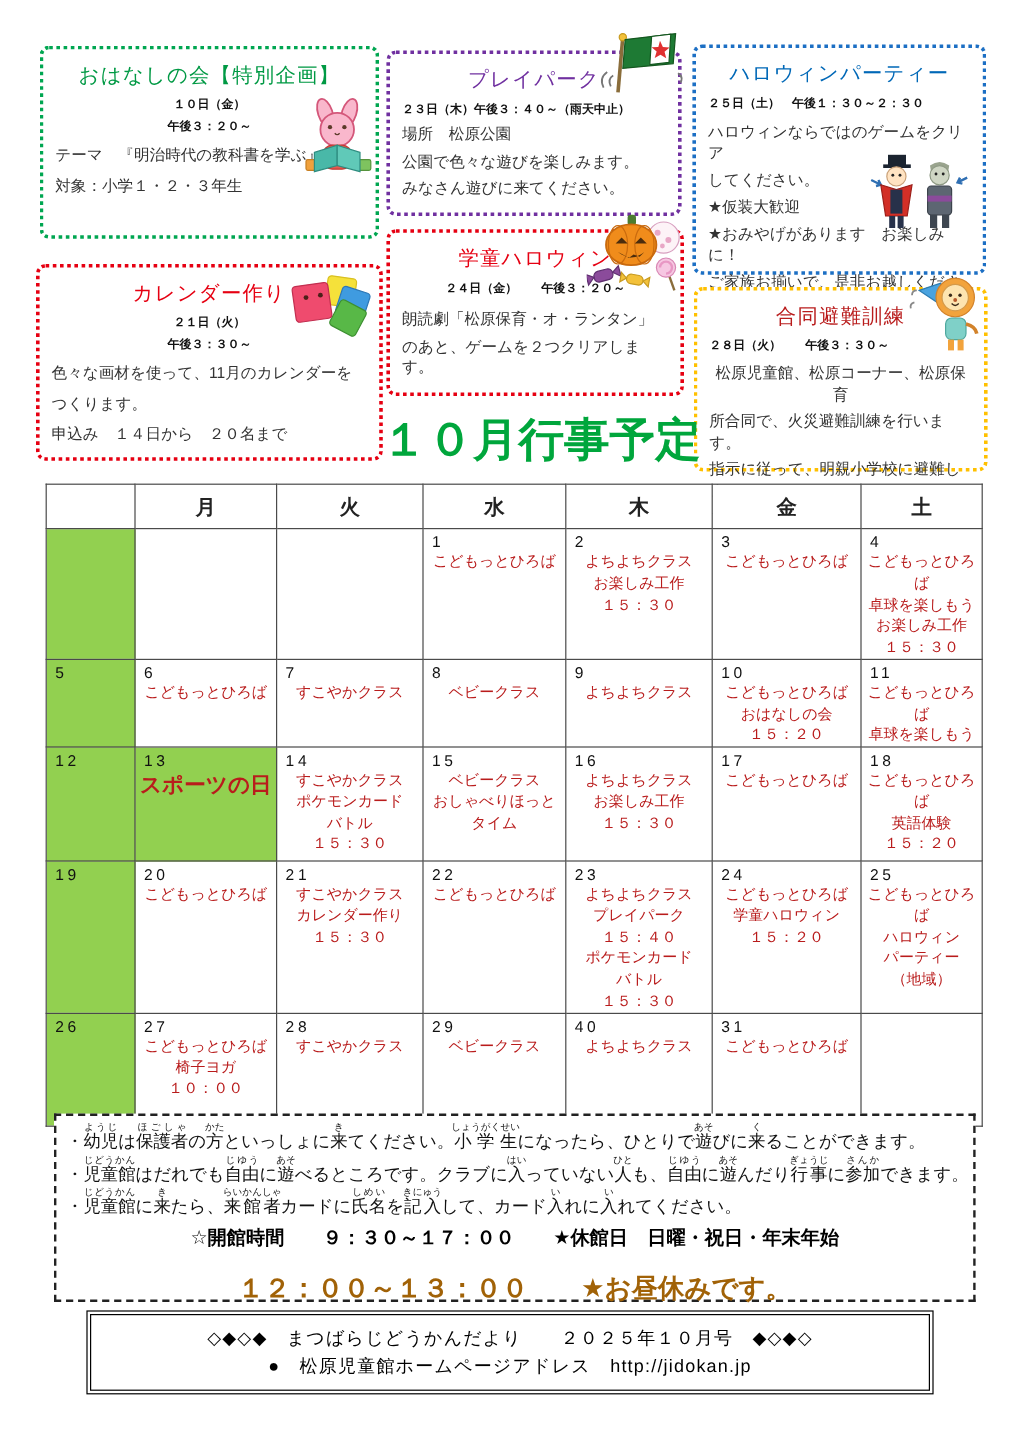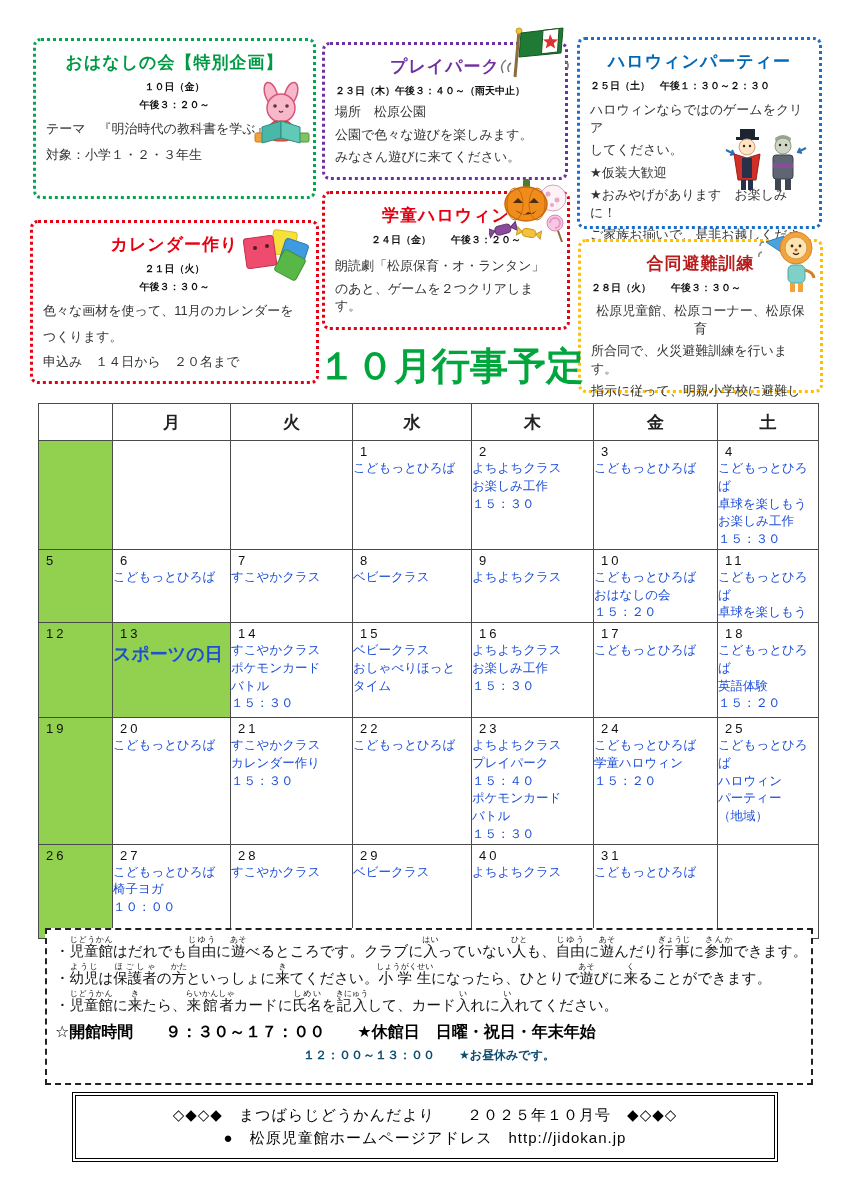--- a/index.html
+++ b/index.html
@@ -6,21 +6,21 @@
   .page{position:relative;width:849px;height:1200px;background:#fff;
         font-family:"Liberation Sans","DejaVu Sans",sans-serif;color:#222;overflow:hidden;}
 
   
   .ibox{position:absolute;background:#fff;border-radius:8px;box-sizing:border-box;padding:8px 10px;}
   .b-green {border:3px dotted #00a651;}
   .b-purple{border:3px dotted #7030a0;}
   .b-blue  {border:3px dotted #1c6fc4;}
   .b-red   {border:3px dotted #e60012;}
   .b-orange{border:3px dotted #ffc000;}
-  .ibox-title{text-align:center;font-weight:bold;font-size:17px;letter-spacing:1px;margin:2px 0 6px 0;}
+  .ibox-title{text-align:center;font-weight:normal;font-size:17px;letter-spacing:1px;margin:2px 0 6px 0;}
   .t-green {color:#009944;}
   .t-purple{color:#7030a0;}
   .t-blue  {color:#0068b7;}
   .t-red   {color:#e60012;}
   .t-orange{color:#b91c1c;}
   .ibox-date{font-weight:bold;font-size:10px;color:#111;margin:4px 0;}
   .centered{text-align:center;}
   .ibox-line{font-size:13px;color:#333;margin:8px 0;line-height:1.35;}
   .tight .ibox-line{margin:5px 0;}
   .icon-abs{position:absolute;}
@@ -29,30 +29,30 @@
   .cal-title{position:absolute;left:318px;top:341px;width:266px;font-size:38px;font-weight:bold;
              color:#00a63c;letter-spacing:0px;white-space:nowrap;}
 
   
   .cal-wrap{position:absolute;left:38px;top:403px;}
   table.cal{border-collapse:collapse;table-layout:fixed;}
   table.cal td,table.cal th{border:1.5px solid #4a4a4a;vertical-align:top;padding:0;box-sizing:border-box;}
   table.cal th{font-size:17px;font-weight:bold;text-align:center;vertical-align:middle;background:#fff;}
   .sun{background:#92d050;}
   .daynum{font-size:13px;text-align:left;padding:3px 0 1px 7px;letter-spacing:3px;color:#111;}
-  .cell-lines{font-size:12.5px;text-align:left;line-height:1.42;color:#1d4ed8;}
+  .cell-lines{font-size:12.5px;text-align:center;line-height:1.42;color:#b91c1c;}
   .cell-bold .cell-lines{font-weight:bold;font-size:18px;}
 
   
   .notes{position:absolute;left:45px;top:928px;width:768px;height:157px;border:2px dashed #222;
          box-sizing:border-box;padding:4px 8px;background:#fff;}
   .note-line{font-size:14.5px;color:#111;margin:1px 0;white-space:nowrap;}
   .note-line ruby rt{font-size:8px;color:#111;letter-spacing:0;}
-  .hours{font-size:16px;font-weight:bold;text-align:left;color:#000;margin-top:7px;}
-  .hours2{font-size:12px;font-weight:bold;text-align:center;color:#0c4a6e;margin-top:4px;}
+  .hours{font-size:16px;font-weight:bold;text-align:center;color:#000;margin-top:7px;}
+  .hours2{font-size:22px;font-weight:bold;text-align:center;color:#a16207;margin-top:16px;}
 
   
   .footer{position:absolute;left:72px;top:1092px;width:706px;height:70px;border:1.5px solid #000;
           box-sizing:border-box;padding:2px;}
   .footer-inner{width:100%;height:100%;border:1.5px solid #000;box-sizing:border-box;
                 display:flex;flex-direction:column;justify-content:center;gap:4px;}
   .footer-line{text-align:center;font-size:15px;color:#000;letter-spacing:1px;}
 </style>
 </head>
 <body>
@@ -455,22 +455,22 @@
               <div class="daynum"></div>
               <div class="cell-lines"></div>
             </td>
           </tr>
         </tbody>
     </table>
   </div>
 
   <div class="notes">
     <div>
+        <div class="note-line">・<ruby>幼児<rt>ようじ</rt></ruby>は<ruby>保護者<rt>ほごしゃ</rt></ruby>の<ruby>方<rt>かた</rt></ruby>といっしょに<ruby>来<rt>き</rt></ruby>てください。<ruby>小学生<rt>しょうがくせい</rt></ruby>になったら、ひとりで<ruby>遊<rt>あそ</rt></ruby>びに<ruby>来<rt>く</rt></ruby>ることができます。</div>
         <div class="note-line">・<ruby>児童館<rt>じどうかん</rt></ruby>はだれでも<ruby>自由<rt>じゆう</rt></ruby>に<ruby>遊<rt>あそ</rt></ruby>べるところです。クラブに<ruby>入<rt>はい</rt></ruby>っていない<ruby>人<rt>ひと</rt></ruby>も、<ruby>自由<rt>じゆう</rt></ruby>に<ruby>遊<rt>あそ</rt></ruby>んだり<ruby>行事<rt>ぎょうじ</rt></ruby>に<ruby>参加<rt>さんか</rt></ruby>できます。</div>
-        <div class="note-line">・<ruby>幼児<rt>ようじ</rt></ruby>は<ruby>保護者<rt>ほごしゃ</rt></ruby>の<ruby>方<rt>かた</rt></ruby>といっしょに<ruby>来<rt>き</rt></ruby>てください。<ruby>小学生<rt>しょうがくせい</rt></ruby>になったら、ひとりで<ruby>遊<rt>あそ</rt></ruby>びに<ruby>来<rt>く</rt></ruby>ることができます。</div>
         <div class="note-line">・<ruby>児童館<rt>じどうかん</rt></ruby>に<ruby>来<rt>き</rt></ruby>たら、<ruby>来館者<rt>らいかんしゃ</rt></ruby>カードに<ruby>氏名<rt>しめい</rt></ruby>を<ruby>記入<rt>きにゅう</rt></ruby>して、カード<ruby>入<rt>い</rt></ruby>れに<ruby>入<rt>い</rt></ruby>れてください。</div>
       </div>
     <div class="hours">☆開館時間　　９：３０～１７：００　　★休館日　日曜・祝日・年末年始</div>
     <div class="hours2">１２：００～１３：００　　★お昼休みです。</div>
   </div>
 
   <div class="footer">
     <div class="footer-inner">
       <div class="footer-line">◇◆◇◆　まつばらじどうかんだより　　２０２５年１０月号　◆◇◆◇</div>
       <div class="footer-line">●　松原児童館ホームページアドレス　http://jidokan.jp</div>

